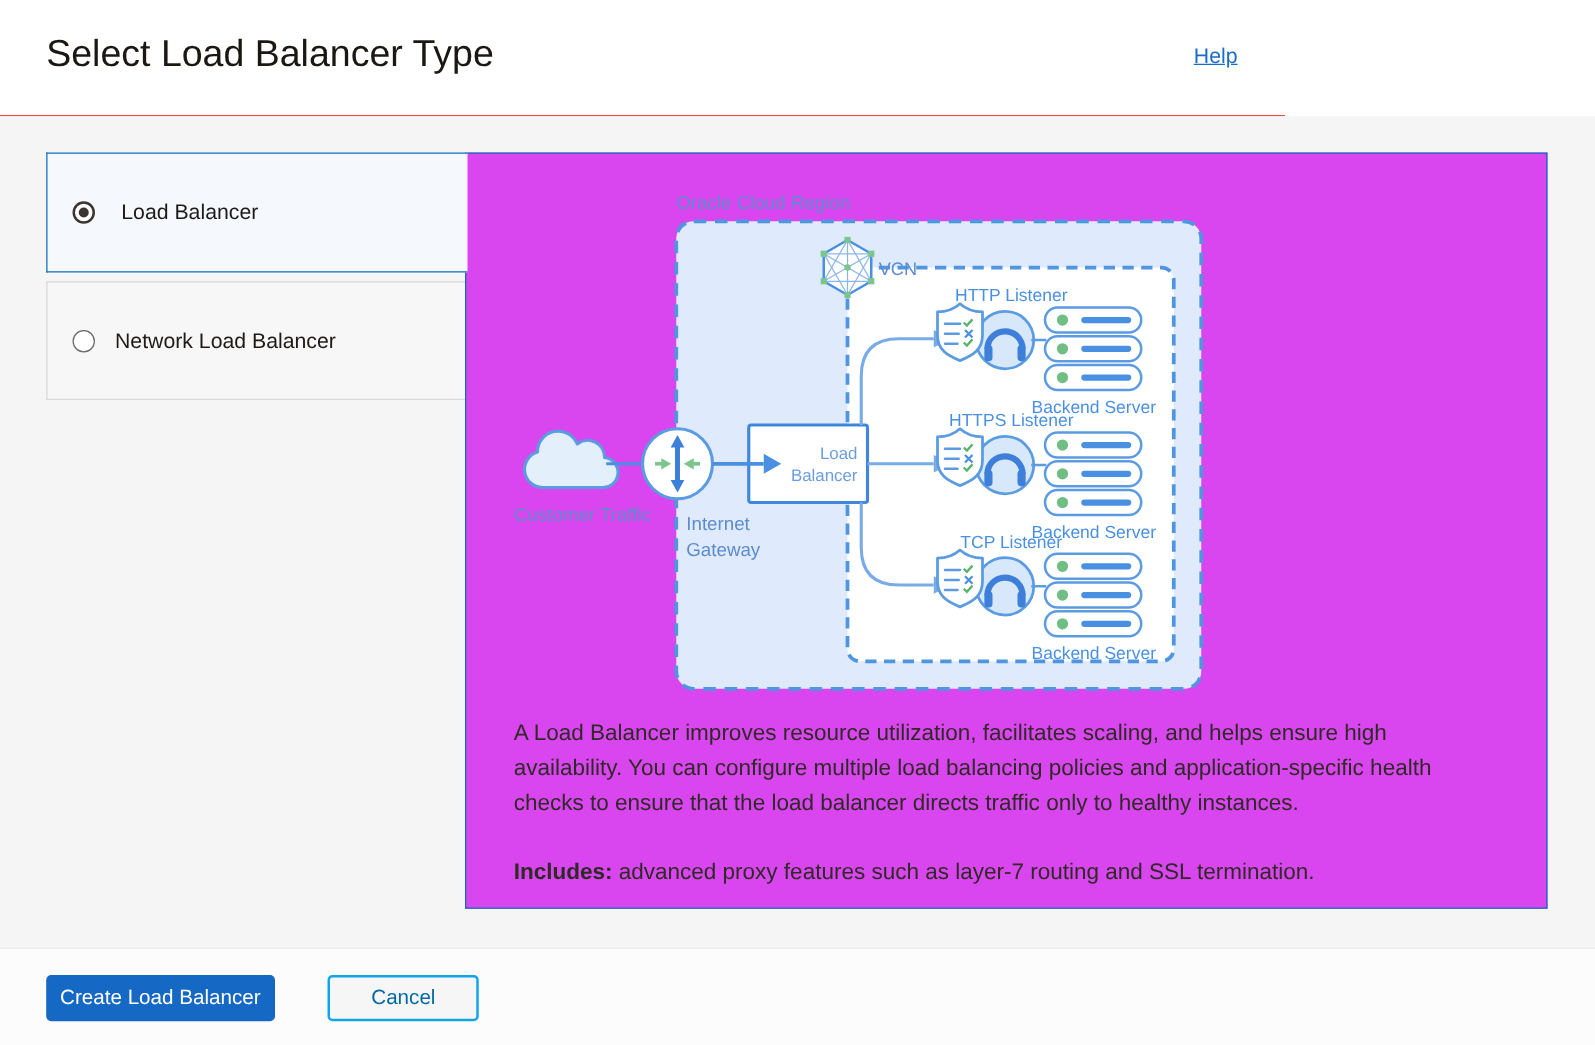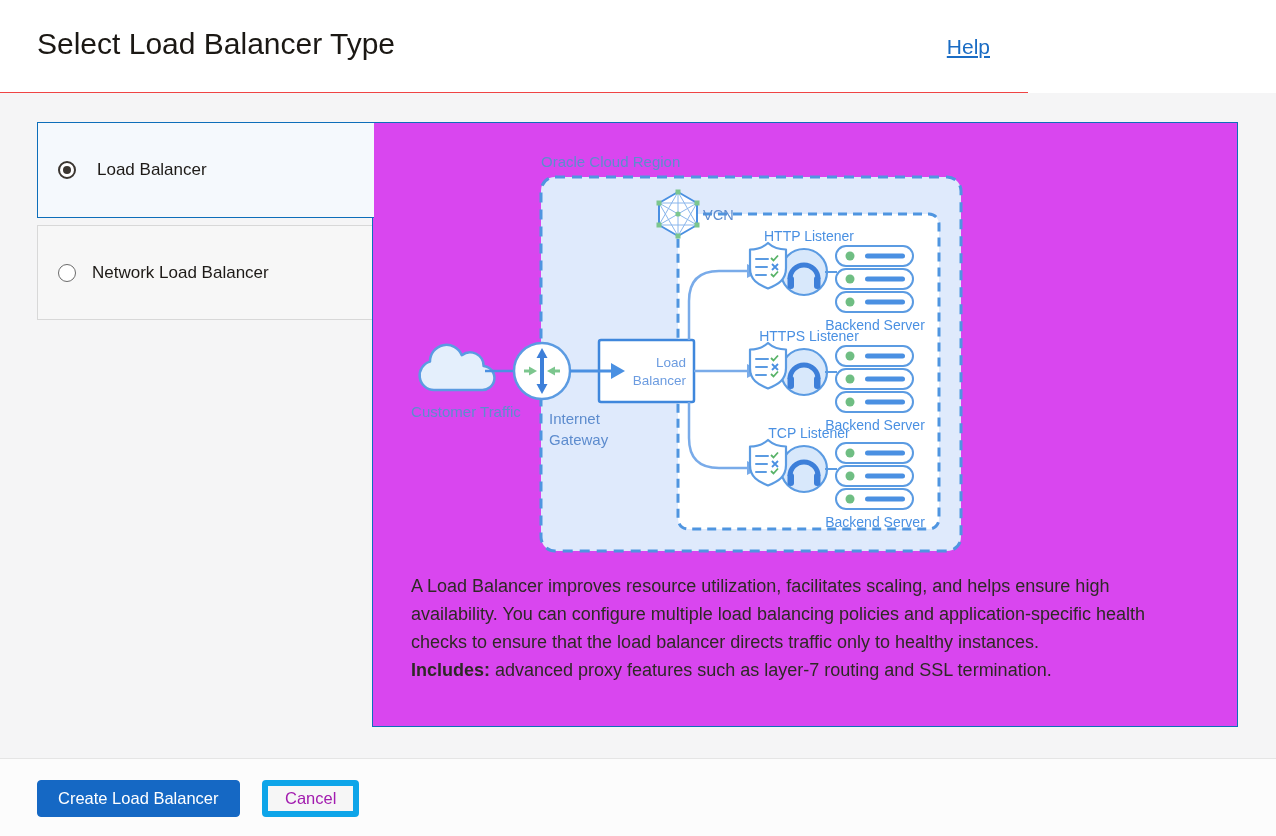--- a/index.html
+++ b/index.html
@@ -4,21 +4,21 @@
 <style>
   html,body{margin:0;padding:0;}
   body{
     width:1276px;height:836px;position:relative;overflow:hidden;
     background:#ffffff;font-family:"Liberation Sans",sans-serif;
     -webkit-font-smoothing:antialiased;
   }
   
   .header{position:absolute;top:0;left:0;width:1028px;height:92px;background:#ffffff;border-bottom:1px solid #ef4444;}
   .page-title{position:absolute;left:37px;top:27px;font-size:30px;font-weight:400;color:#1b1814;letter-spacing:0;}
-  .help-link{position:absolute;right:38px;top:35px;font-size:21px;color:#1a6cc4;text-decoration:underline;cursor:pointer;}
+  .help-link{position:absolute;right:38px;top:35px;font-size:17px;color:#1a6cc4;text-decoration:underline;cursor:pointer;}
   
   .content{position:absolute;top:93px;left:0;width:1276px;height:665px;background:#f5f5f6;}
   .selector{position:absolute;left:37px;top:29px;width:1201px;height:605px;}
   
   .panel{position:absolute;left:335px;top:0;right:0;bottom:0;background:#d946ef;border:1.5px solid #0d6eba;box-sizing:border-box;z-index:1;}
   
   .tab-sel{position:absolute;left:0;top:0;width:337px;height:96px;background:#f5f9fd;
     border:1.5px solid #0d6eba;border-right:none;box-sizing:border-box;z-index:2;
     display:flex;align-items:center;gap:21px;padding-left:20px;cursor:pointer;}
   .tab-unsel{position:absolute;left:0;top:103px;width:335px;height:95px;background:#f7f7f7;
@@ -31,28 +31,28 @@
   .radio.unsel{border:1.5px solid #6b6b6b;}
   
   .diagram{position:absolute;left:0;top:0;}
   text{font-family:"Liberation Sans",sans-serif;}
   .dlab{font-size:15px;fill:#5d8cce;}
   .dlab-s{font-size:14.5px;fill:#5d8cce;}
   .llab{font-size:14px;fill:#4a90e2;}
   .lbtxt{font-size:13.5px;fill:#6c9ce0;}
   
   .desc{position:absolute;left:38px;top:449px;width:786px;font-size:18px;line-height:28px;color:#2e2a25;}
-  .desc .inc{margin-top:0;}
+  .desc .inc{margin-top:27px;}
   .desc b{font-weight:700;}
   
   .footer{position:absolute;top:758px;left:0;width:1276px;height:78px;background:#fcfcfc;border-top:1px solid #e5e5e5;box-sizing:border-box;}
   .btn{position:absolute;top:21px;height:37px;border-radius:4px;font-size:16.5px;font-family:"Liberation Sans",sans-serif;
     display:flex;align-items:center;justify-content:center;cursor:pointer;box-sizing:border-box;}
-  .btn-primary{left:37px;padding:0 20px;background:#1568c4;border:1px solid #1568c4;color:#ffffff;}
-  .btn-secondary{left:262px;padding:0 17px;background:#f6f6f6;border:6px solid #0ea5e9;color:#a21caf;}
+  .btn-primary{left:37px;padding:0 10px;background:#1568c4;border:1px solid #1568c4;color:#ffffff;}
+  .btn-secondary{left:262px;padding:0 33px;background:#f6f6f6;border:2px solid #0ea5e9;color:#0369a1;}
 </style>
 </head>
 <body>
 
 <div class="header">
   <div class="page-title">Select Load Balancer Type</div>
   <a class="help-link">Help</a>
 </div>
 
 <div class="content">

